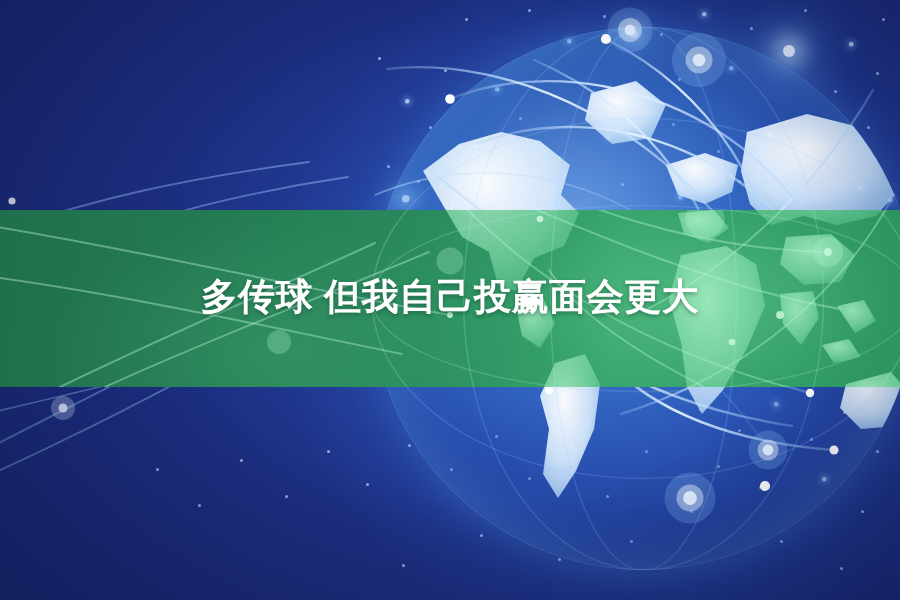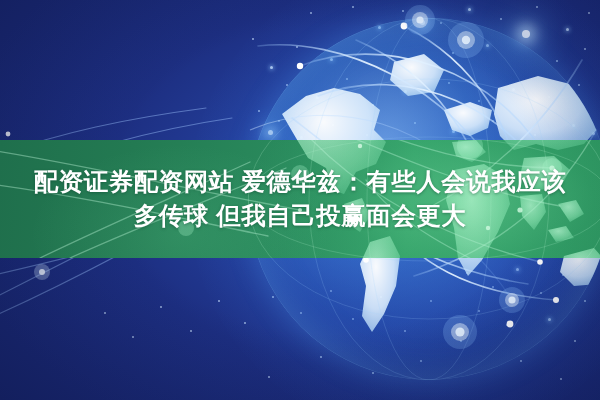--- a/index.html
+++ b/index.html
@@ -414,17 +414,16 @@
         <circle cx="470" cy="6" r="13"></circle>
         <circle cx="300" cy="34" r="9"></circle>
         <circle cx="186" cy="88" r="8"></circle>
       </g>
     </svg>
 
     <div class="band-glow"></div>
   </div>
 
   <div class="headline">
-    <div class="hl-line l1">配资证券配资网站 爱德华兹：有些人会说我应该</div>
     <div class="hl-line l2">多传球 但我自己投赢面会更大</div>
   </div>
 
 </div>
 
 </body></html>

